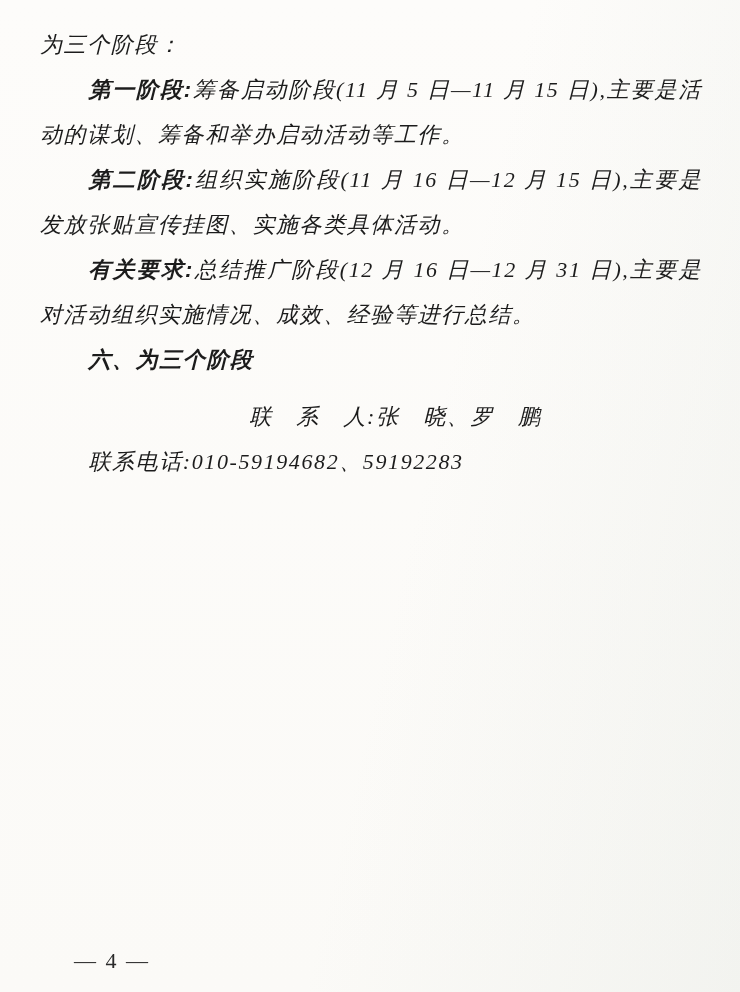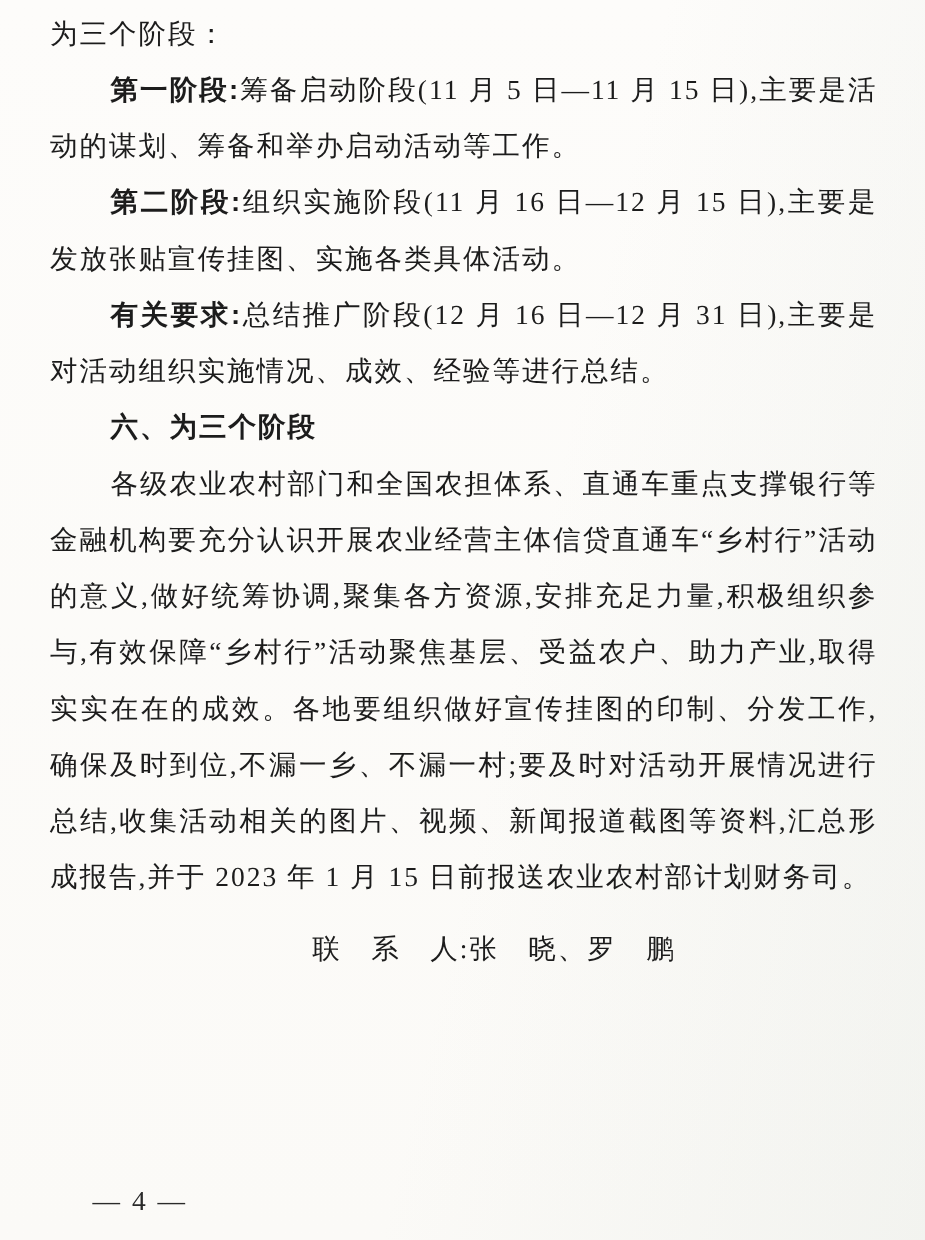--- a/index.html
+++ b/index.html
@@ -19,23 +19,24 @@
       linear-gradient(103deg, rgba(255,255,255,0) 55%, rgba(222,227,221,0.30) 100%),
       linear-gradient(180deg, #fdfcfa 0%, #fbfaf7 100%);
     color: #1c1c1c;
     font-family: "Liberation Serif", "DejaVu Serif", serif;
     font-size: 22px;
     line-height: 45px;
     letter-spacing: 1.6px;
   }
   .body-text {
     position: absolute;
-    top: 4px;
+    top: 22px;
     left: 40px;
     right: 38px;
+    font-style: italic;
   }
   p.para {
     margin: 0;
     text-align: justify;
     word-break: break-all;
   }
   p.para.continuation { text-indent: 0; }
   p.para.stage,
   p.para.normal,
   p.para.heading,
@@ -62,17 +63,17 @@
 </head>
 <body>
 
 <div class="page">
   <div class="body-text" id="paragraphs">
       <p class="para continuation"><span>为三个阶段：</span></p>
       <p class="para stage"><strong class="stage-label">第一阶段:</strong><span>筹备启动阶段(11 月 5 日—11 月 15 日),主要是活动的谋划、筹备和举办启动活动等工作。</span></p>
       <p class="para stage"><strong class="stage-label">第二阶段:</strong><span>组织实施阶段(11 月 16 日—12 月 15 日),主要是发放张贴宣传挂图、实施各类具体活动。</span></p>
       <p class="para stage"><strong class="stage-label">有关要求:</strong><span>总结推广阶段(12 月 16 日—12 月 31 日),主要是对活动组织实施情况、成效、经验等进行总结。</span></p>
       <p class="para heading"><span>六、为三个阶段</span></p>
-      <p class="para normal"><span>各级农业农村部门和全国农担体系、直通车重点支撑银行等金融机构要充分认识开展农业经营主体信贷直通车“乡村行”活动的意义,做好统筹协调,聚集各方资源,安排充足力量,积极组织参与,有效保障“乡村行”活动聚焦基层、受益农户、助力产业,取得实实在在的成效。各地要组织做好宣传挂图的印制、分发工作,确保及时到位,不漏一乡、不漏一村;要及时对活动开展情况进行总结,收集活动相关的图片、视频、新闻报道截图等资料,汇总形成报告,并于 2023 年 1 月 15 日前报送农业农村部计划财务司。</span></p>
       <p class="para contact contact-first"><span>联　系　人:张　晓、罗　鹏</span></p>
+      <p class="para contact"><span>联系电话:010-59194682、59192283</span></p>
     </div>
   <div class="page-footer">— 4 —</div>
 </div>
 
 </body></html>

